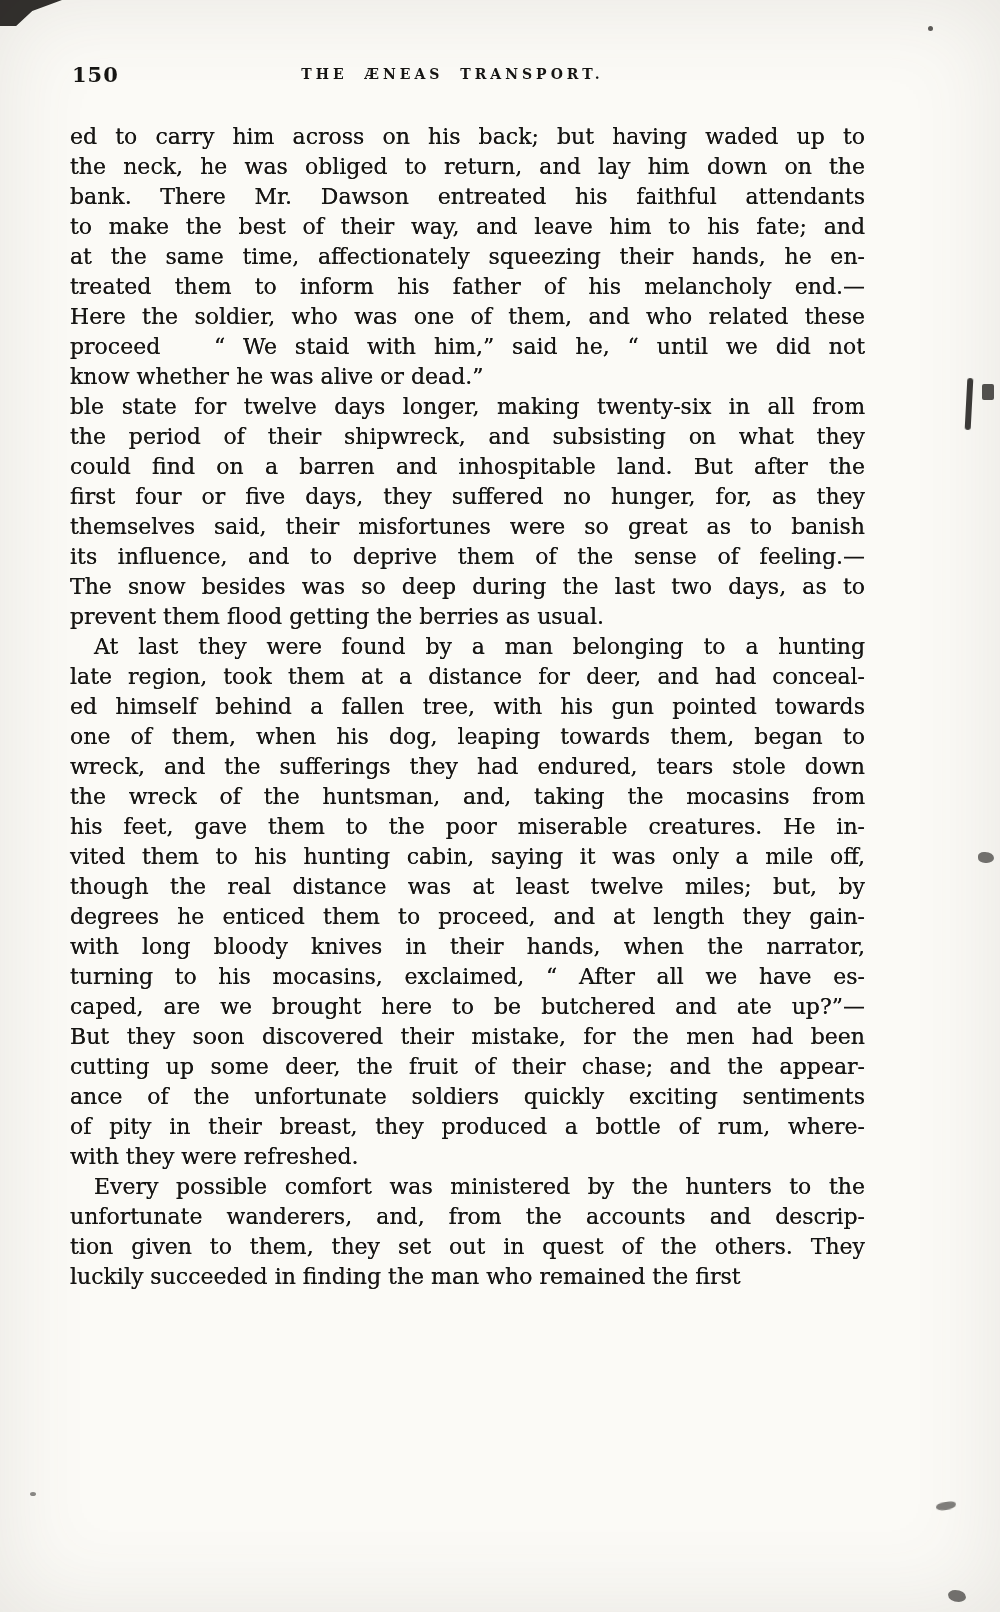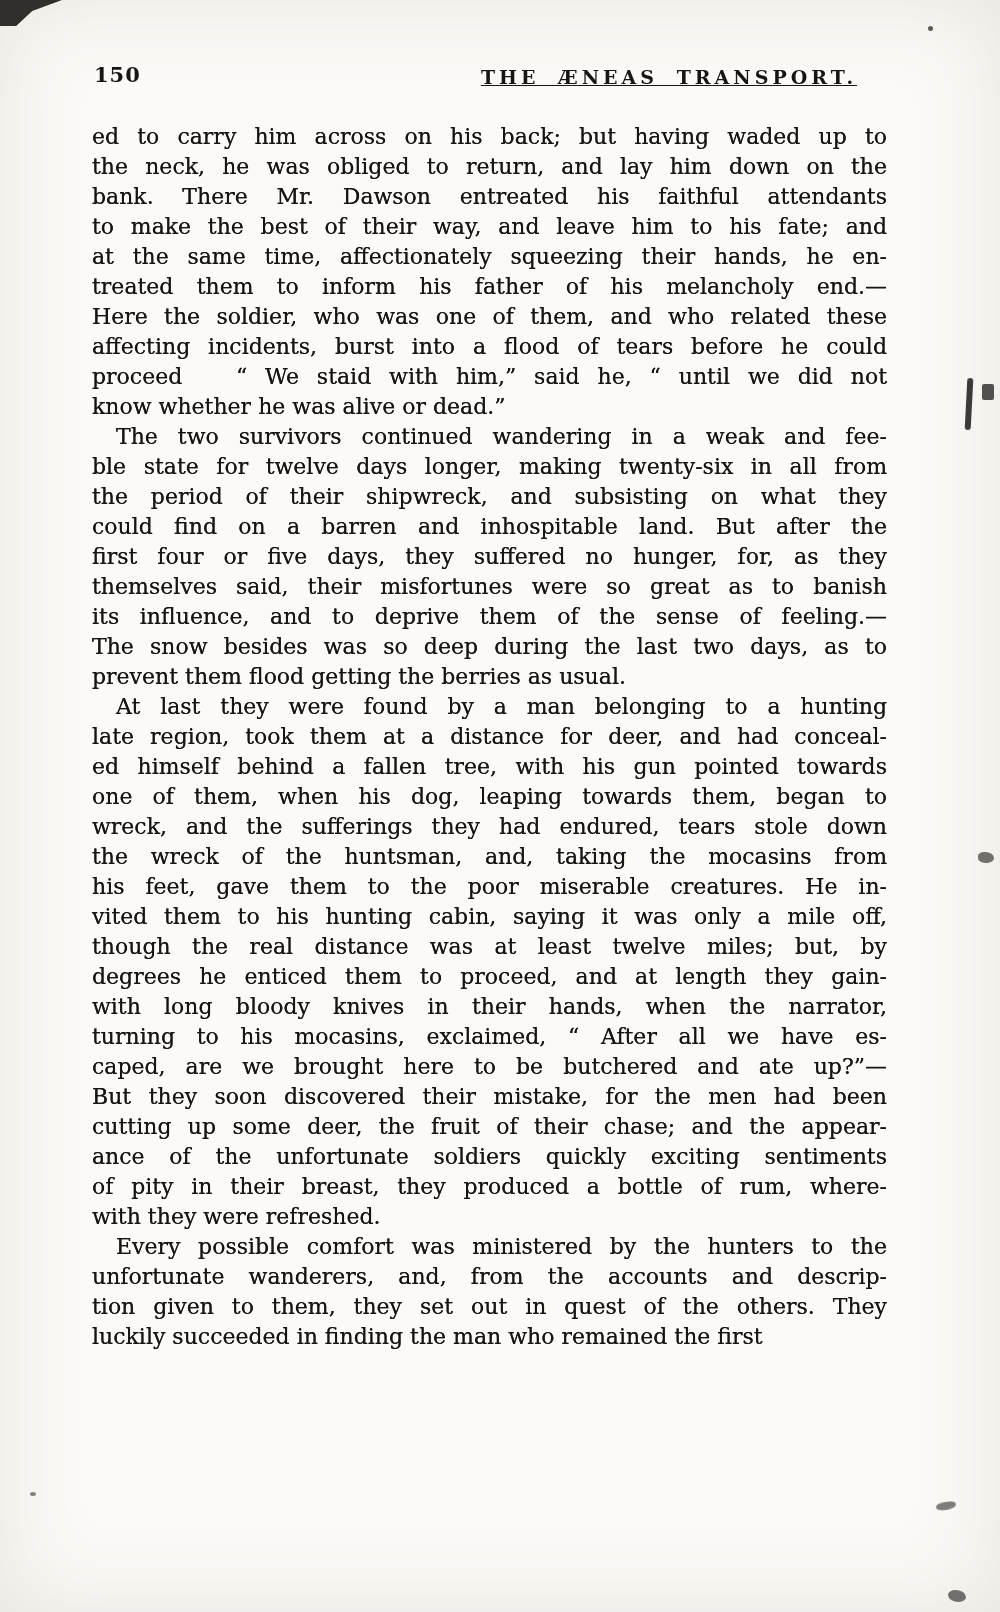--- a/index.html
+++ b/index.html
@@ -12,21 +12,21 @@
     overflow: hidden;
   }
   .scan-page {
     position: absolute;
     inset: 0;
     background: #fbfaf6;
     box-shadow: inset 0 0 90px rgba(90,85,75,0.12);
   }
   .content {
     position: absolute;
-    left: 92px;
+    left: 70px;
     top: 60px;
     width: 795px;
     color: #161513;
   }
   .header {
     position: relative;
     height: 28px;
     margin-bottom: 34px;
   }
   .page-number {
@@ -35,26 +35,25 @@
     top: 2px;
     font-size: 21px;
     font-weight: bold;
     letter-spacing: 1px;
   }
   .running-title {
     position: absolute;
     left: 0;
     right: 30px;
     top: 6px;
-    text-align: right;
-    font-size: 19px;
+    text-align: center;
+    font-size: 14px;
     font-weight: bold;
     letter-spacing: 4px;
     word-spacing: 8px;
-    text-decoration: underline;
   }
   .text-body {
     text-rendering: optimizeLegibility;
   }
   .line {
     font-size: 22px;
     line-height: 30px;
     text-align: justify;
     text-align-last: justify;
     text-shadow: 0 0 0.5px rgba(20,20,20,0.85);
@@ -123,26 +122,24 @@
     </div>
     <div class="text-body">
         <div class="paragraph">
           <div class="line">ed to carry him across on his back; but having waded up to</div>
           <div class="line">the neck, he was obliged to return, and lay him down on the</div>
           <div class="line">bank.  There Mr. Dawson entreated his faithful attendants</div>
           <div class="line">to make the best of their way, and leave him to his fate; and</div>
           <div class="line">at the same time, affectionately squeezing their hands, he en-</div>
           <div class="line">treated them to inform his father of his melancholy end.—</div>
           <div class="line">Here the soldier, who was one of them, and who related these</div>
-          <div class="line">affecting incidents, burst into a flood of tears before he could</div>
           <div class="line">proceed&nbsp;&nbsp; “ We staid with him,” said he, “ until we did not</div>
           <div class="line last">know whether he was alive or dead.”</div>
         </div>
         <div class="paragraph">
-          <div class="line indent">The two survivors continued wandering in a weak and fee-</div>
           <div class="line">ble state for twelve days longer, making twenty-six in all from</div>
           <div class="line">the period of their shipwreck, and subsisting on what they</div>
           <div class="line">could find on a barren and inhospitable land.  But after the</div>
           <div class="line">first four or five days, they suffered no hunger, for, as they</div>
           <div class="line">themselves said, their misfortunes were so great as to banish</div>
           <div class="line">its influence, and to deprive them of the sense of feeling.—</div>
           <div class="line">The snow besides was so deep during the last two days, as to</div>
           <div class="line last">prevent them flood getting the berries as usual.</div>
         </div>
         <div class="paragraph">

